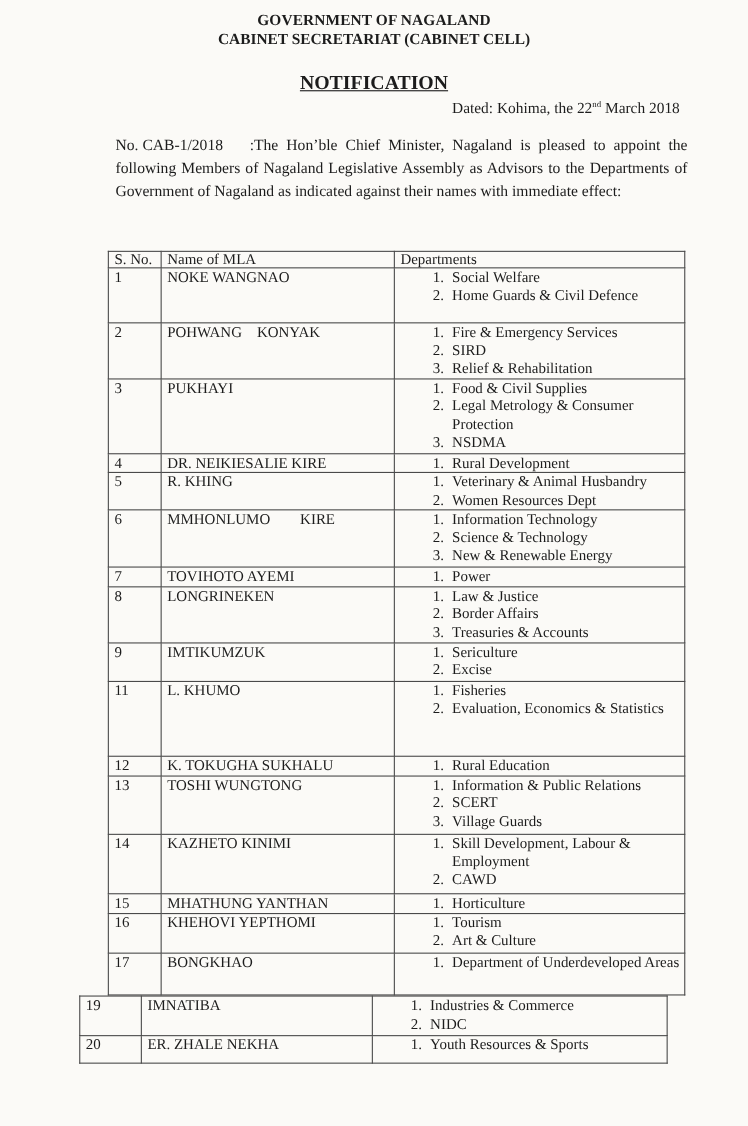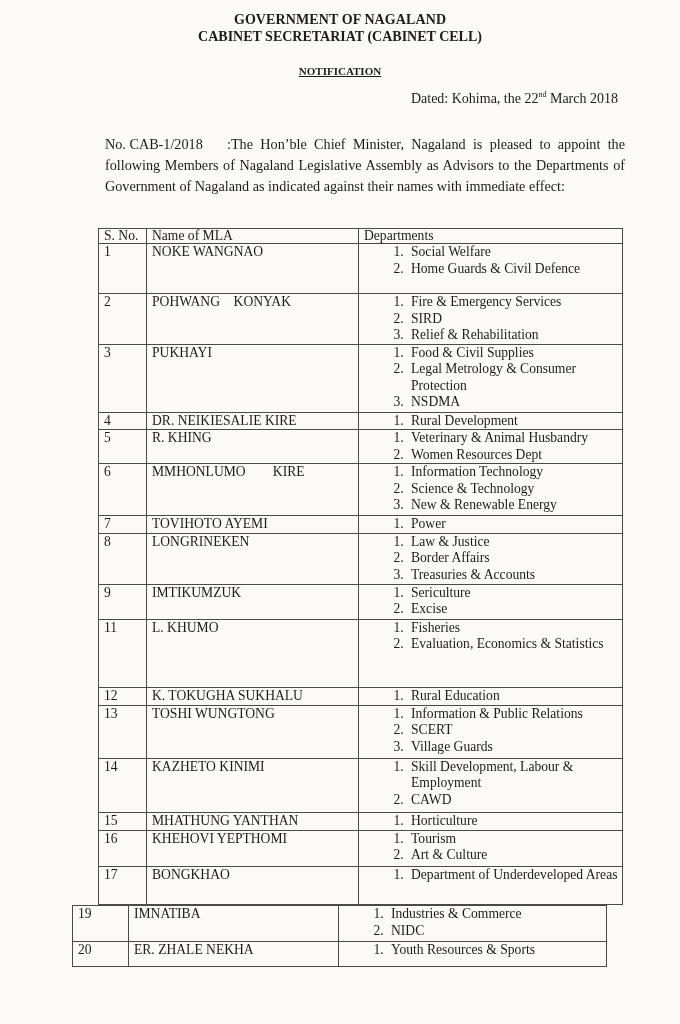--- a/index.html
+++ b/index.html
@@ -6,26 +6,26 @@
   body {
     width: 680px; height: 1024px; overflow: hidden;
     background: #fbfaf7;
     font-family: "Liberation Serif", "DejaVu Serif", serif;
     color: #1c1c1c;
     position: relative;
   }
   .header-block { position: absolute; left: 0; width: 680px; text-align: center; font-weight: bold; }
   .gov { top: 12px; font-size: 14px; letter-spacing: 0.1px; }
   .cab { top: 29px; font-size: 14px; }
-  .notif { top: 65px; font-size: 11px; text-decoration: underline; }
+  .notif { top: 65px; font-size: 18px; text-decoration: underline; }
   .dated { position: absolute; top: 90px; right: 62px; font-size: 14px; }
   .dated sup { font-size: 8px; }
   .intro {
     position: absolute; top: 122px; left: 105px; width: 520px;
-    font-size: 14.2px; line-height: 21px; text-align: justify; margin-top: 12px;
+    font-size: 14.2px; line-height: 21px; text-align: justify;
   }
   .intro .no { display: inline-block; width: 122px; }
 
   table.mla {
     position: absolute; border-collapse: collapse;
     font-size: 13.6px; table-layout: fixed;
   }
   table.mla td, table.mla th {
     border: 1px solid #4a4a4a; vertical-align: top; padding: 0;
   }

